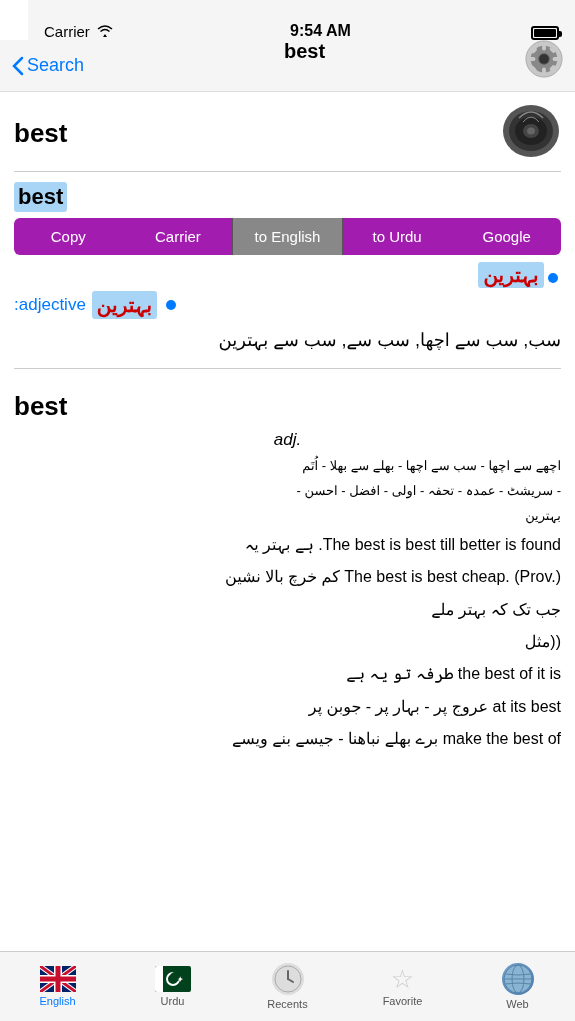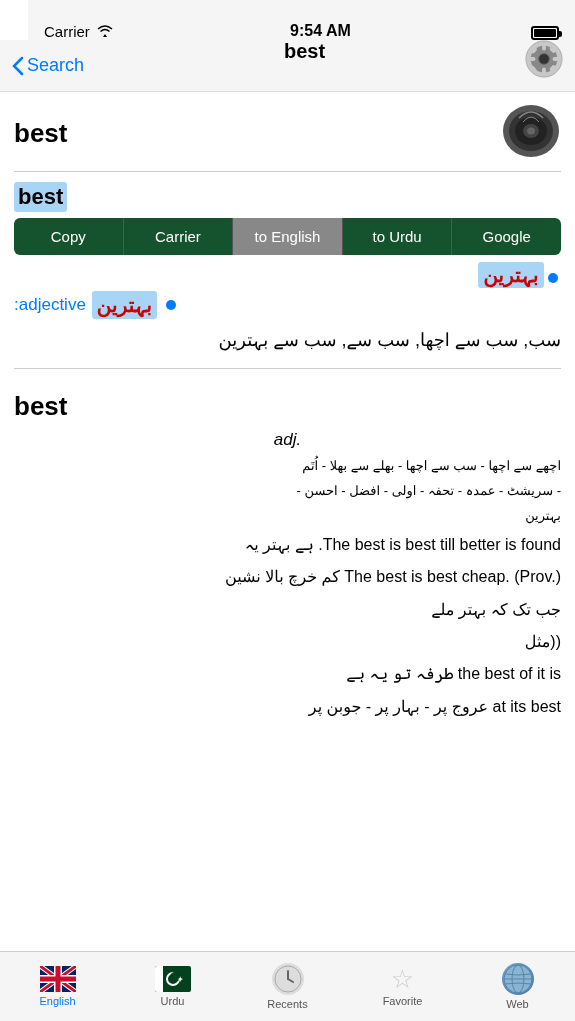--- a/index.html
+++ b/index.html
@@ -106,21 +106,21 @@
       color: #000;
       display: inline-block;
       background: #a8d4f5;
       padding: 2px 4px;
       border-radius: 3px;
     }
 
     
     .context-menu {
       display: flex;
-      background: #14532d;
+      background: #a21caf;
       border-radius: 6px;
       overflow: hidden;
       margin: 6px 0 0;
       position: relative;
       z-index: 10;
     }
     .context-menu-item {
       flex: 1;
       color: #fff;
       text-align: center;
@@ -378,20 +378,21 @@
     <div class="adj-marker">adj.</div>
     <div class="urdu-line">اچھے سے اچھا - سب سے اچھا - بھلے سے بھلا - اُتَم</div>
     <div class="urdu-line">- سریشٹ - عمدہ - تحفہ - اولی - افضل - احسن -</div>
     <div class="urdu-line">بہترین</div>
     <div class="mixed-line">The best is best till better is found. ہے بہتر یہ</div>
     <div class="mixed-line">The best is best cheap. (Prov.) کم خرچ بالا نشین</div>
     <div class="mixed-line">جب تک کہ بہتر ملے</div>
     <div class="mixed-line">((مثل</div>
     <div class="mixed-line">the best of it is طرفہ تو یہ ہے</div>
     <div class="mixed-line">at its best عروج پر - بہار پر - جوبن پر</div>
+    <div class="mixed-line">make the best of برے بھلے نباھنا - جیسے بنے ویسے</div>
   </div>
 
 </div>
 
 <div class="tab-bar">
 
   <div class="tab-item">
     <svg width="36" height="26" viewBox="0 0 36 26">
       <rect width="36" height="26" fill="#012169"></rect>
 

